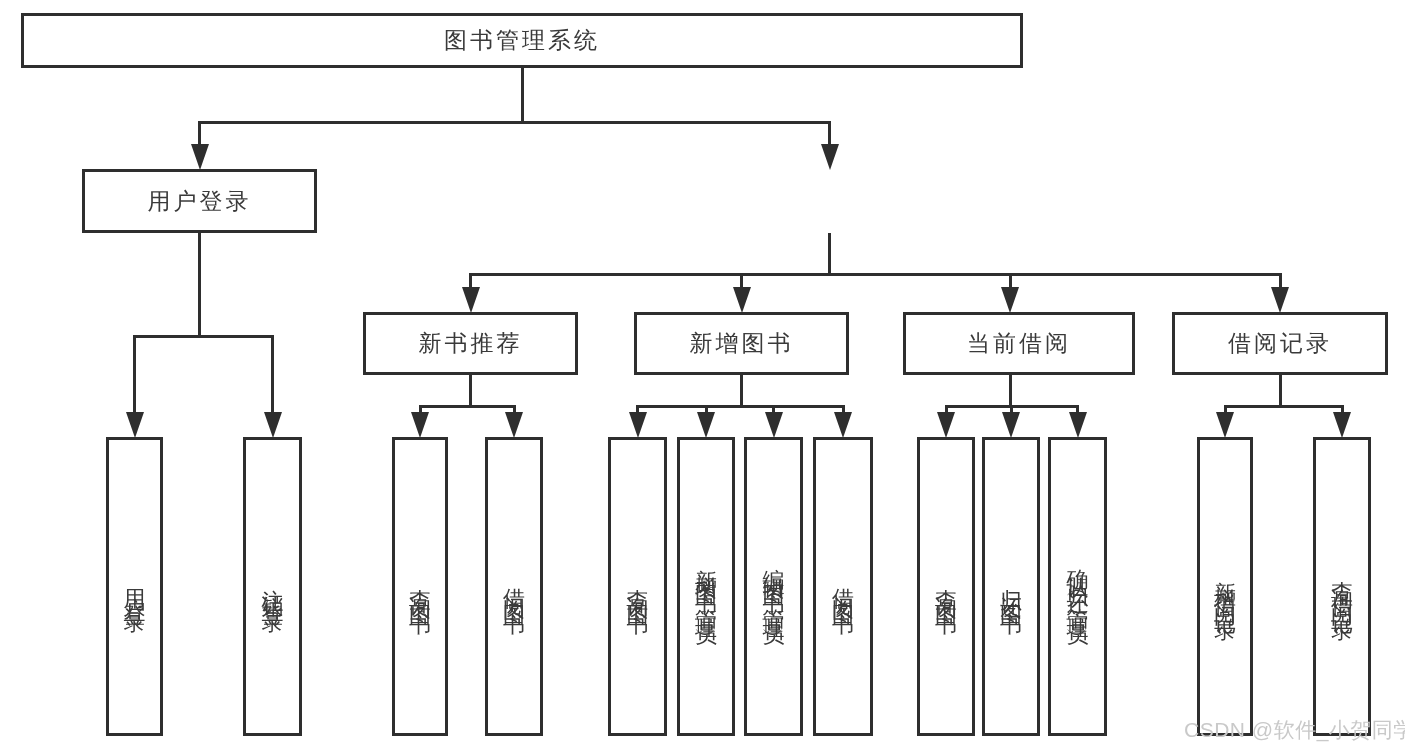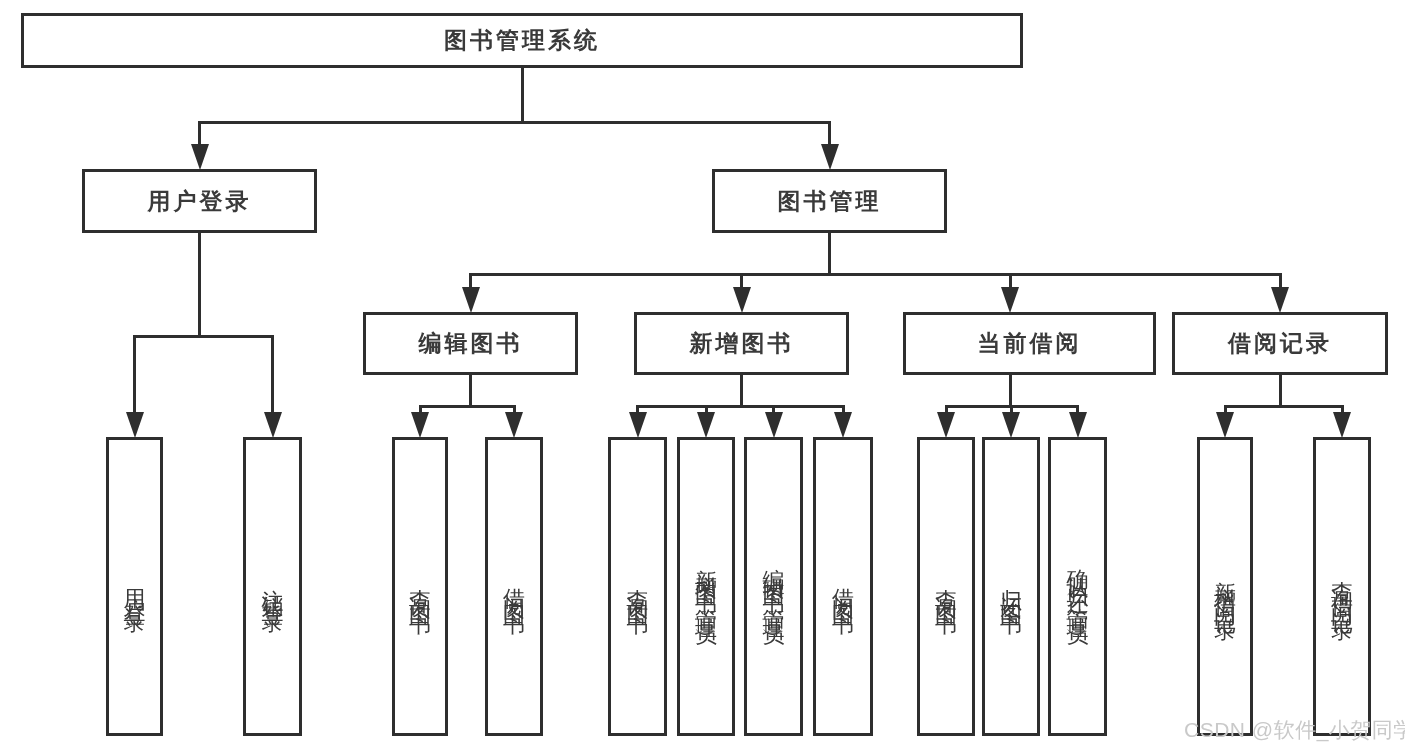--- a/index.html
+++ b/index.html
@@ -22,21 +22,20 @@
     display: flex;
     align-items: center;
     justify-content: center;
     color: var(--text, #3a3a3a);
   }
   .node.h .label {
     font-size: 23px;
     letter-spacing: 3px;
     white-space: nowrap;
     line-height: 1;
-    font-weight: bold;
   }
   .node.v .label {
     writing-mode: vertical-rl;
     text-orientation: mixed;
     font-size: 22px;
     letter-spacing: 8px;
     line-height: 1;
     white-space: nowrap;
   }
   .seg { position: absolute; background: var(--line, #2e2e2e); }
@@ -61,30 +60,27 @@
 <body>
 
 <div class="canvas">
   <div id="diagram">
       <div class="node h" style="left: 21px; top: 13px; width: 1002px; height: 55px;">
         <span class="label">图书管理系统</span>
       </div>
       <div class="node h" style="left: 82px; top: 169px; width: 235px; height: 64px;">
         <span class="label">用户登录</span>
       </div>
-      <div class="node h" style="left: 712px; top: 169px; width: 235px; height: 64px;">
-        <span class="label">图书管理</span>
-      </div>
       <div class="node h" style="left: 363px; top: 312px; width: 215px; height: 63px;">
-        <span class="label">编辑图书</span>
+        <span class="label">新书推荐</span>
       </div>
       <div class="node h" style="left: 634px; top: 312px; width: 215px; height: 63px;">
         <span class="label">新增图书</span>
       </div>
-      <div class="node h" style="left: 903px; top: 312px; width: 253px; height: 63px;">
+      <div class="node h" style="left: 903px; top: 312px; width: 232px; height: 63px;">
         <span class="label">当前借阅</span>
       </div>
       <div class="node h" style="left: 1172px; top: 312px; width: 216px; height: 63px;">
         <span class="label">借阅记录</span>
       </div>
       <div class="node v" style="left: 106px; top: 437px; width: 57px; height: 299px;">
         <span class="label">用户登录</span>
       </div>
       <div class="node v" style="left: 243px; top: 437px; width: 59px; height: 299px;">
         <span class="label">注销登录</span>

